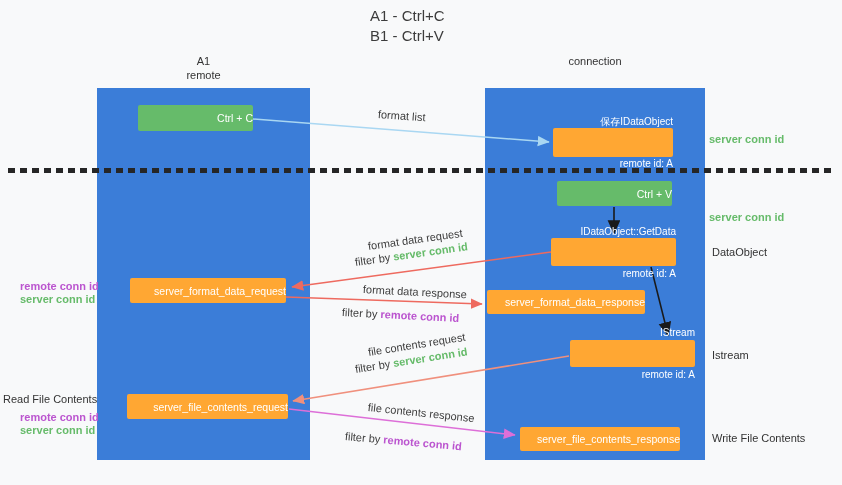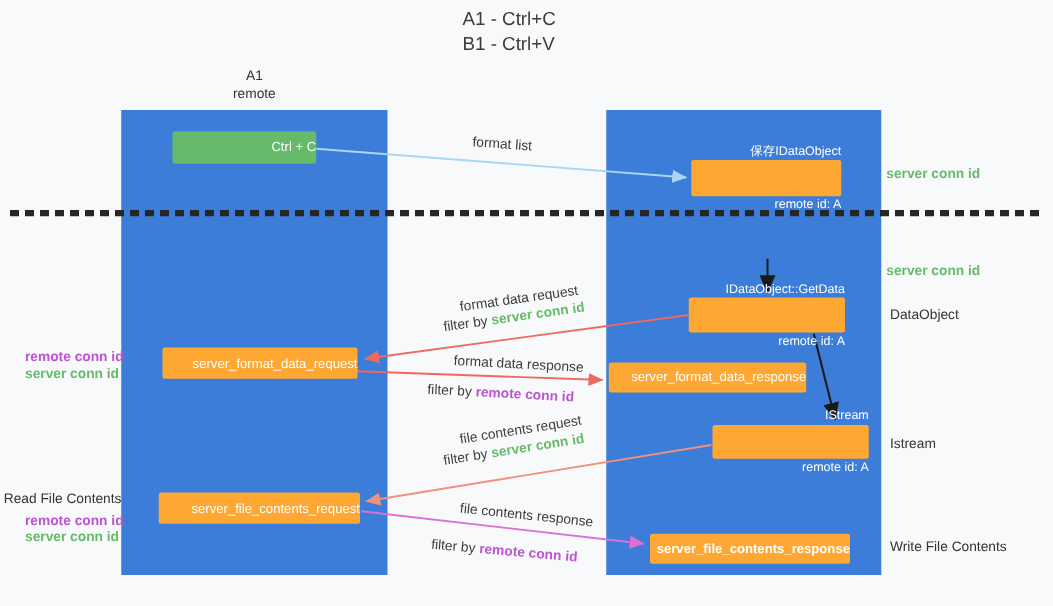--- a/index.html
+++ b/index.html
@@ -32,20 +32,21 @@
   <div class="title">
     <div>A1 - Ctrl+C</div>
     <div>B1 - Ctrl+V</div>
   </div>
 
   <div class="lane-head" style="left:97px;top:54px;width:213px;">
     <div>A1</div>
     <div>remote</div>
   </div>
   <div class="lane-head" style="left:485px;top:54px;width:220px;">
+    <div>connection</div>
   </div>
 
   <div class="lane left"></div>
   <div class="lane right"></div>
 
   <svg class="arrows" viewBox="0 0 842 485">
     <defs>
       <marker id="m-blue" markerWidth="9" markerHeight="8" refX="7.5" refY="3.5" orient="auto">
         <path d="M0,0 L8,3.5 L0,7 z" fill="#a9d7f2"></path>
         </marker>
@@ -80,32 +81,35 @@
     <div class="single">server_file_contents_request</div>
   </div>
   <div class="box orange" style="left:130px;top:278px;width:156px;height:25px;">
     <div class="single">server_format_data_request</div>
   </div>
 
   <div class="box orange" style="left:553px;top:128px;width:120px;height:29px;">
     <div class="bl">保存IDataObject</div>
     <div class="bl">remote id: A</div>
   </div>
+  <div class="box green" style="left:557px;top:181px;width:115px;height:25px;">
+    <div class="single">Ctrl + V</div>
+  </div>
   <div class="box orange" style="left:551px;top:238px;width:125px;height:28px;">
     <div class="bl">IDataObject::GetData</div>
     <div class="bl">remote id: A</div>
   </div>
   <div class="box orange" style="left:487px;top:290px;width:158px;height:24px;">
     <div class="single">server_format_data_response</div>
   </div>
   <div class="box orange" style="left:570px;top:340px;width:125px;height:27px;">
     <div class="bl">IStream</div>
     <div class="bl">remote id: A</div>
   </div>
-  <div class="box orange" style="left:520px;top:427px;width:160px;height:24px;font-weight:bold;">
+  <div class="box orange" style="left:520px;top:427px;width:160px;height:24px;">
     <div class="single">server_file_contents_response</div>
   </div>
 
   <div class="lbl" style="left:378px;top:108px;transform:rotate(4deg);">format list</div>
 
   <div class="lbl" style="left:368px;top:240px;transform:rotate(-8deg);">format data request</div>
   <div class="lbl" style="left:355px;top:256px;transform:rotate(-8deg);">
     <span>filter by </span><span class="bold-green">server conn id</span>
   </div>
 

